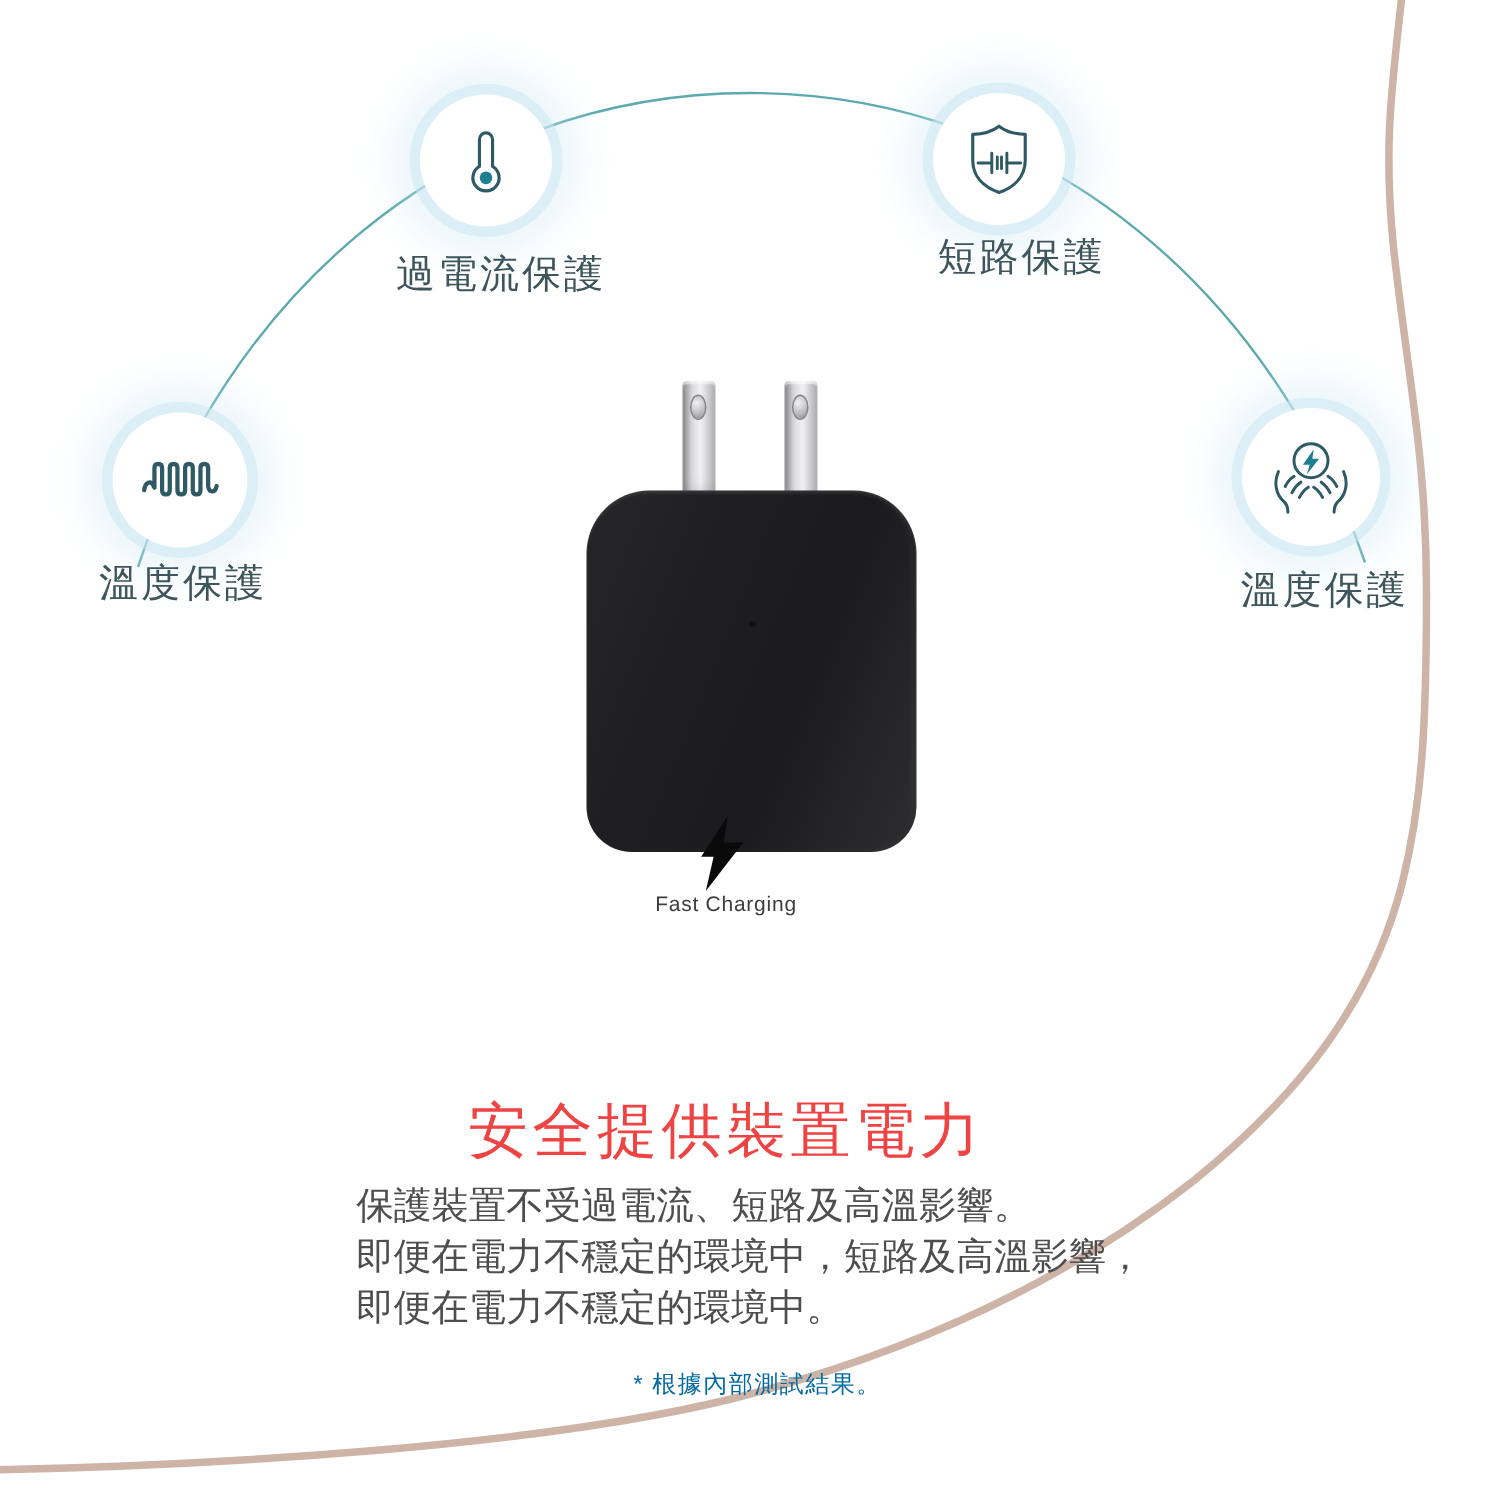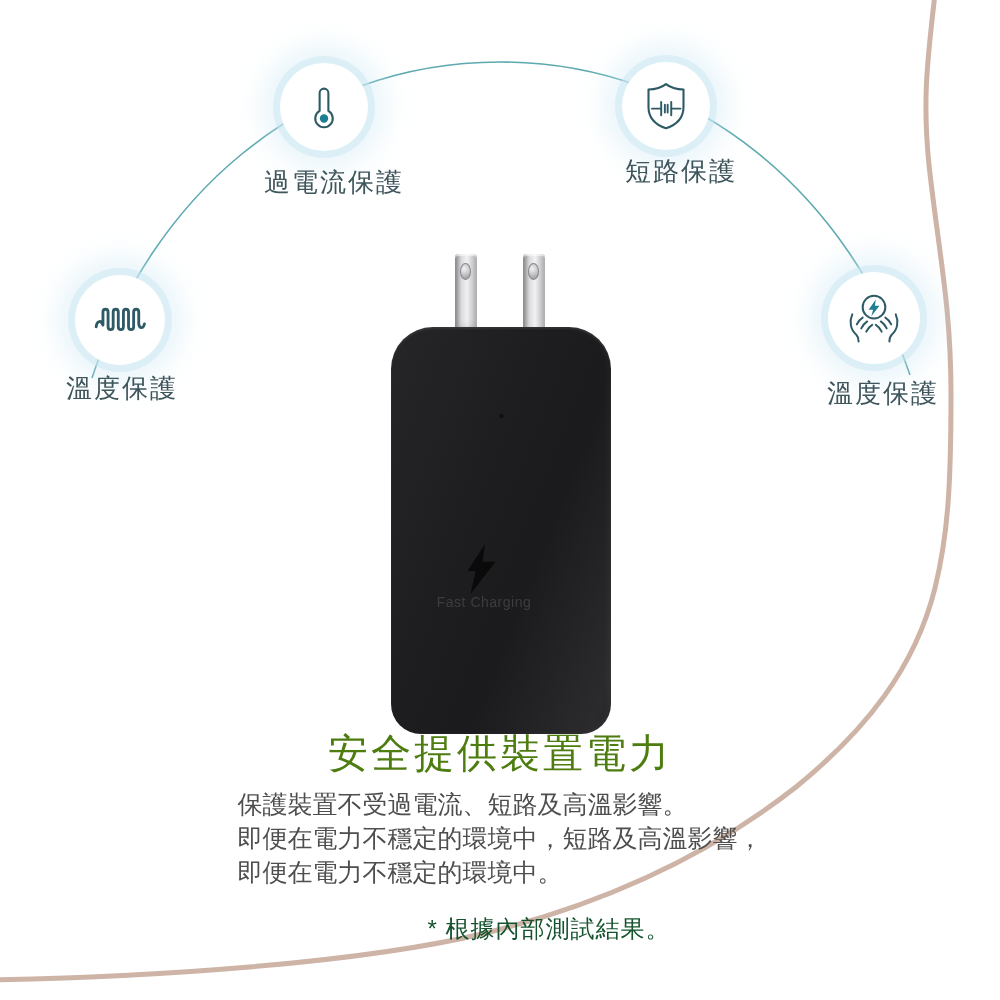--- a/index.html
+++ b/index.html
@@ -18,37 +18,37 @@
     color:#3E555C;font-size:26px;letter-spacing:2px;white-space:nowrap;}
 
   
   .charger{position:absolute;left:390px;top:253px;width:222px;height:410px;z-index:1;}
   .prong{position:absolute;width:22px;height:88px;top:1px;border-radius:3px 3px 1px 1px;
     background:linear-gradient(to right,#8f8f93 0%,#dcdcde 28%,#f1f1f3 55%,#b9b9bb 100%);
     box-shadow:inset 0 2px 1px rgba(255,255,255,.6), inset 0 -14px 10px rgba(0,0,0,.18);}
   .prong .hole{position:absolute;left:5px;top:9px;width:11px;height:17px;border-radius:50%;
     background:radial-gradient(circle at 35% 32%,#f2f2f4 0%,#c9c9cb 45%,#939397 100%);
     border:1.5px solid #85858a;box-sizing:border-box;}
-  .charger-body{position:absolute;left:1px;top:74px;width:220px;height:407px;
+  .charger-body{position:absolute;left:1px;top:74px;width:220px;height:241px;
     border-radius:42px 42px 30px 30px;
     background:linear-gradient(112deg,#262628 0%,#1e1e20 38%,#1b1b1d 62%,#2b2b2d 94%,#232325 100%);
     box-shadow:inset 0 2px 2px rgba(255,255,255,.08), inset -3px 0 6px rgba(255,255,255,.04);}
   .top-pinhole{position:absolute;left:108px;top:87px;width:5px;height:4px;border-radius:50%;
     background:#0a0a0a;opacity:.65;}
   .bolt-print{position:absolute;left:75px;top:217px;z-index:2;}
   .fast-charging{position:absolute;left:18px;top:267px;width:150px;text-align:center;z-index:2;
     color:#3d3d3f;font-size:14px;letter-spacing:.5px;}
 
   
-  .main-title{position:absolute;left:500px;top:726px;transform:translateX(-50%);z-index:3;
-    color:#4d7c0f;font-size:40px;font-weight:500;letter-spacing:3px;white-space:nowrap;}
+  .main-title{position:absolute;left:484px;top:726px;transform:translateX(-50%);z-index:3;
+    color:#ef4444;font-size:40px;font-weight:500;letter-spacing:3px;white-space:nowrap;}
   .body-copy{position:absolute;left:500px;top:787px;transform:translateX(-50%);z-index:3;
     color:#4E4E4E;font-size:25px;line-height:34px;text-align:left;white-space:nowrap;}
   .footnote{position:absolute;left:505px;top:913px;transform:translateX(-50%);z-index:3;
-    color:#14532d;font-size:24px;letter-spacing:1px;white-space:nowrap;margin-left:44px;}
+    color:#0369a1;font-size:16px;letter-spacing:1px;white-space:nowrap;}
 
   .icon-svg{display:block;}
 </style>
 </head>
 <body>
 
 <div class="stage">
 
   <svg id="bg-curves" width="1000" height="1000" viewBox="0 0 1000 1000">
     <path d="M 92,378 C 150,200 300,62 500,62 C 700,62 850,200 910,375" fill="none" stroke="#4AA0A6" stroke-width="1.6" opacity="0.9"></path>

